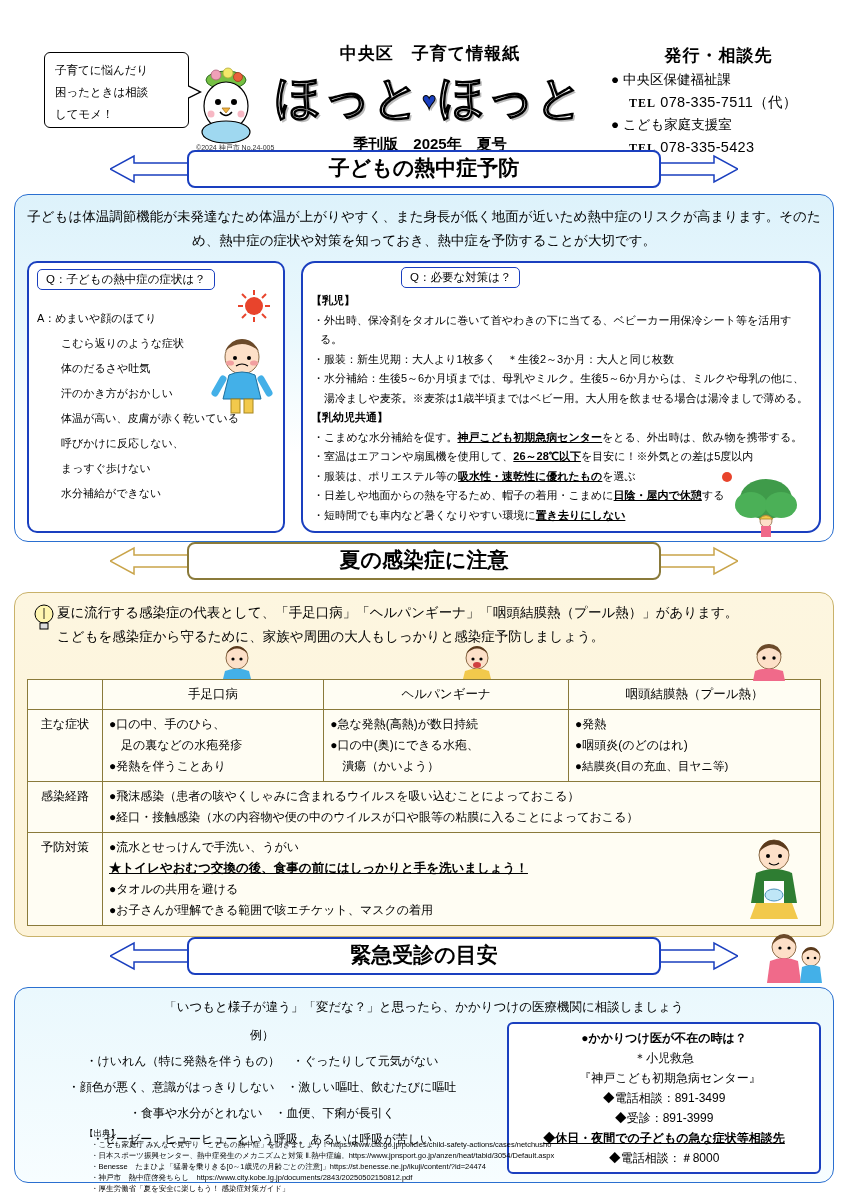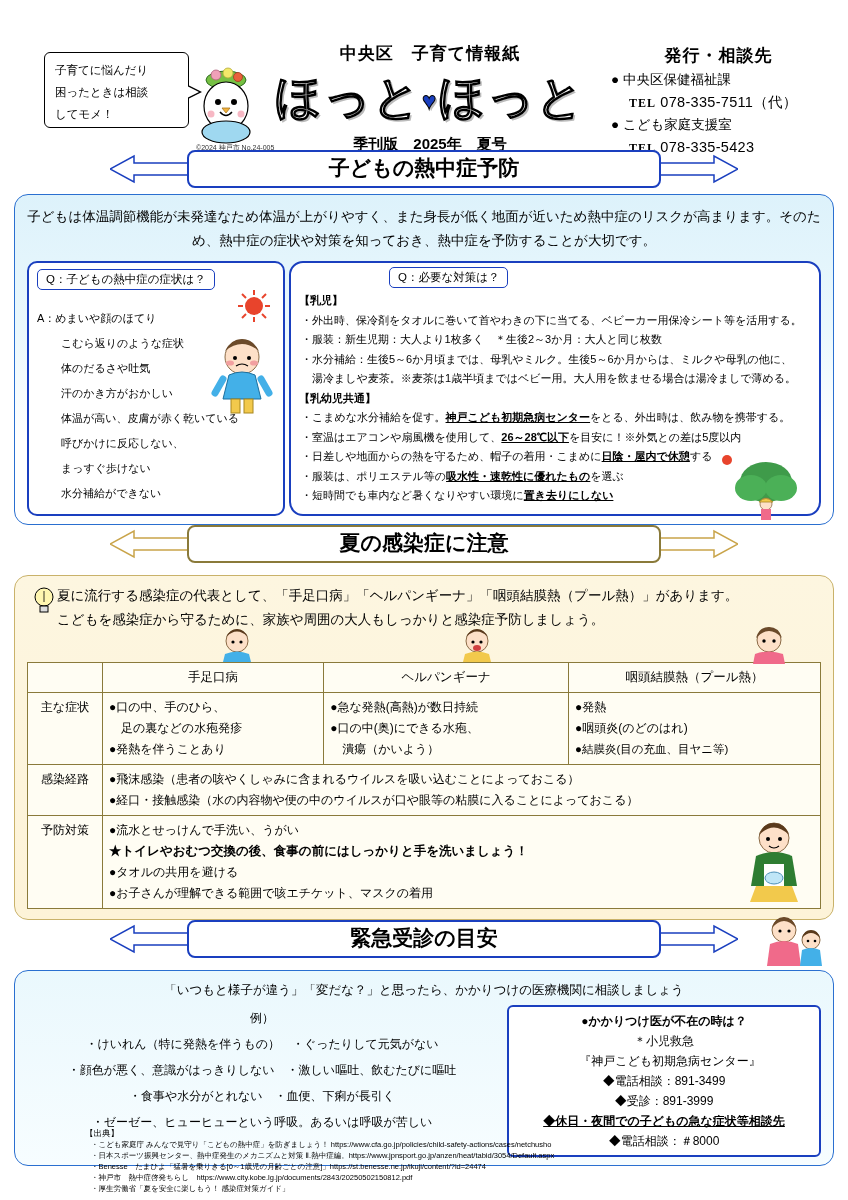--- a/index.html
+++ b/index.html
@@ -57,21 +57,21 @@
   .banner-wrap .arrowL,.banner-wrap .arrowR{
     position:absolute;top:4px;width:86px;height:30px;
   }
   
   .sec1{
     position:relative;margin:0 14px;border:1.5px solid #2a6fd0;border-radius:14px;
     background:linear-gradient(#ddf2fb,#eaf8fd 40%,#ffffff 75%,#ffffff);
     padding:10px 12px 8px 12px;box-sizing:border-box;
   }
   .sec1 .lead{font-size:13.5px;line-height:24px;text-align:center;}
-  .cols{display:flex;gap:4px;margin-top:8px;}
+  .cols{display:flex;gap:16px;margin-top:8px;}
   .boxL{
     width:258px;border:2px solid #1a3fbf;border-radius:10px;background:#fff;
     padding:6px 8px 8px 8px;box-sizing:border-box;position:relative;min-height:250px;
   }
   .boxR{
     flex:1;border:2px solid #1a3fbf;border-radius:14px;background:#fff;
     padding:4px 8px 6px 8px;box-sizing:border-box;position:relative;min-height:250px;
   }
   .qhead{
     display:inline-block;border:1.2px solid #1a3fbf;border-radius:5px;
@@ -91,21 +91,21 @@
     position:relative;margin:6px 14px 0 14px;border:1.5px solid #c9b26a;border-radius:14px;
     background:linear-gradient(#fdf6e0,#fdf3d8);
     padding:8px 12px 10px 12px;box-sizing:border-box;
   }
   .sec2 .lead{font-size:13.5px;line-height:24px;padding-left:30px;}
   .tbl{width:100%;border-collapse:collapse;margin-top:6px;background:#fffdf3;}
   .tbl td{border:1px solid #8a7a3a;font-size:12px;padding:4px 6px;vertical-align:top;line-height:21px;}
   .tbl .hdr{text-align:center;font-size:12.5px;background:#fffdf3;}
   .tbl .rowhd{width:62px;text-align:center;font-size:12px;}
   .tbl .small{font-size:11.5px;}
-  .star{font-weight:bold;font-size:12.5px;}
+  .star{font-weight:bold;font-size:12.5px;text-decoration:underline;}
 
   
   .sec3{
     position:relative;margin:6px 14px 0 14px;border:1.5px solid #2a6fd0;border-radius:14px;
     background:linear-gradient(#eaf8fd,#f7fdff);
     padding:8px 12px 8px 12px;box-sizing:border-box;text-align:center;
   }
   .sec3 .lead{font-size:12.5px;line-height:22px;}
   .sec3cols{display:flex;gap:10px;margin-top:4px;}
   .ex{width:470px;font-size:12px;line-height:26px;}
@@ -247,24 +247,24 @@
           <div class="it">・水分補給：生後5～6か月頃までは、母乳やミルク。生後5～6か月からは、ミルクや母乳の他に、</div>
           <div class="it">　湯冷ましや麦茶。※麦茶は1歳半頃まではベビー用。大人用を飲ませる場合は湯冷ましで薄める。</div>
           <div class="grp">【乳幼児共通】</div>
           <div class="it">
             <span>・こまめな水分補給を促す。</span><u>神戸こども初期急病センター</u><span>をとる、外出時は、飲み物を携帯する。</span>
           </div>
           <div class="it">
             <span>・室温はエアコンや扇風機を使用して、</span><u>26～28℃以下</u><span>を目安に！※外気との差は5度以内</span>
           </div>
           <div class="it">
-            <span>・日差しや地面からの熱を守るため、帽子の着用・こまめに</span><u>日陰・屋内で休憩</u><span>する</span>
+            <span>・服装は、ポリエステル等の</span><u>吸水性・速乾性に優れたもの</u><span>を選ぶ</span>
           </div>
           <div class="it">
-            <span>・服装は、ポリエステル等の</span><u>吸水性・速乾性に優れたもの</u><span>を選ぶ</span>
+            <span>・日差しや地面からの熱を守るため、帽子の着用・こまめに</span><u>日陰・屋内で休憩</u><span>する</span>
           </div>
           <div class="it">
             <span>・短時間でも車内など暑くなりやすい環境に</span><u>置き去りにしない</u>
           </div>
         </div>
       </div>
     </div>
 
     <svg style="position:absolute;right:22px;bottom:4px;width:90px;height:66px;" viewBox="0 0 90 66">
       <circle cx="6" cy="6" r="5" fill="#e8442c"></circle>

